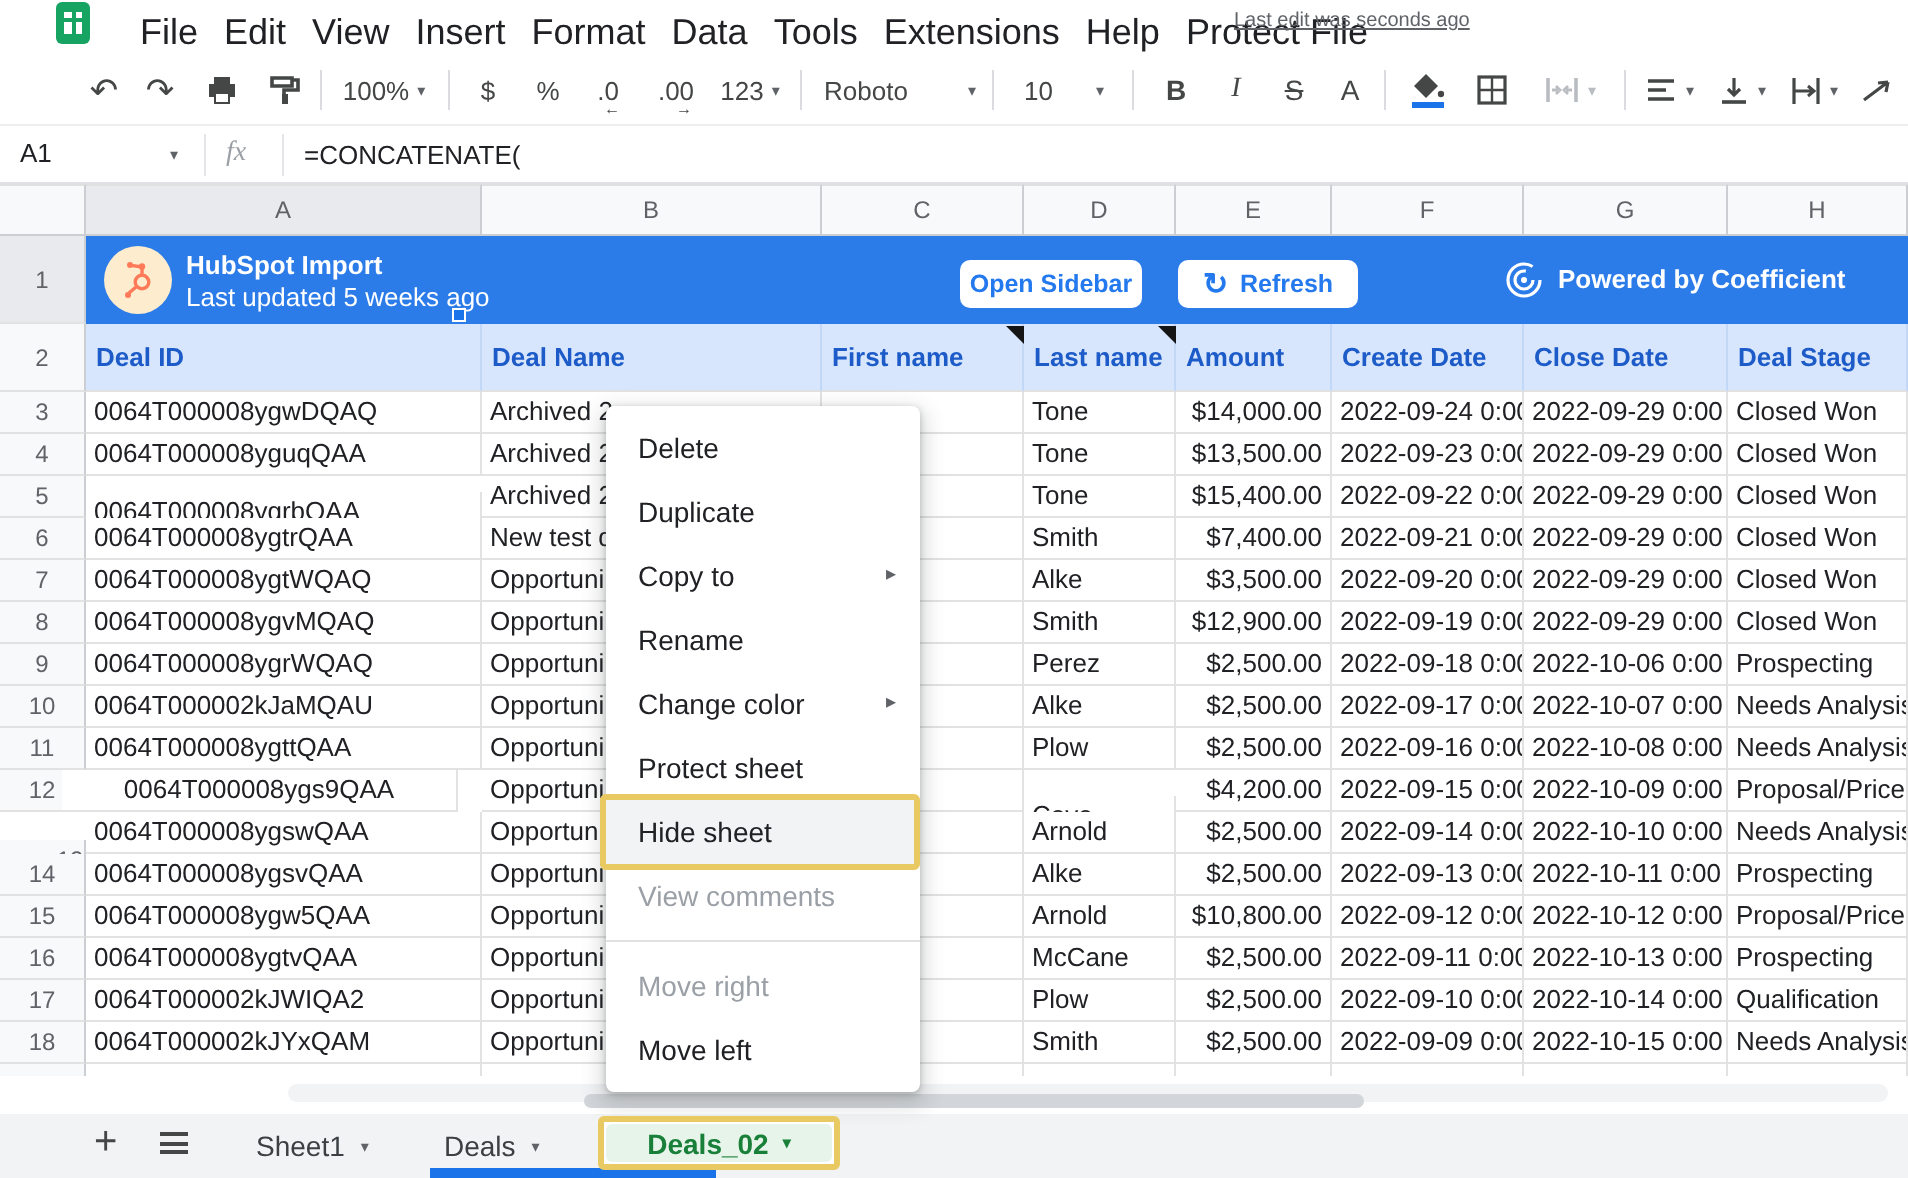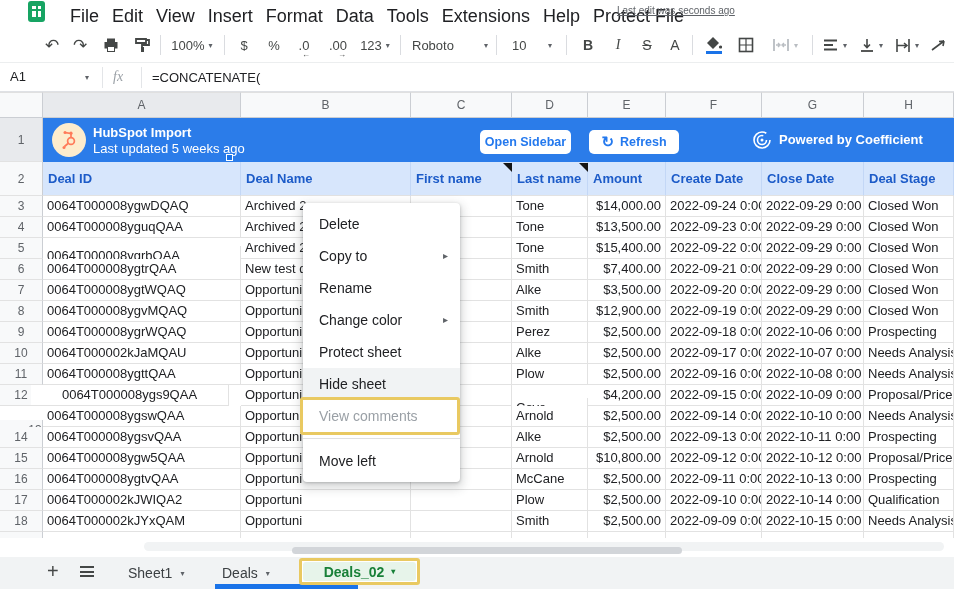--- a/index.html
+++ b/index.html
@@ -446,27 +446,29 @@
           </g>
           <circle cx="11" cy="11" r="1.5" fill="#fff"></circle>
         </svg>
     </span>
     <div class="powered">Powered by Coefficient</div>
   </div>
   <div class="fill-handle"></div>
 
   <div class="cmenu" id="cmenu">
       <div class="cm-item"><span>Delete</span></div>
+      <div class="cm-item"><span>Duplicate</span></div>
       <div class="cm-item"><span>Copy to</span><span class="cm-sub">▸</span></div>
       <div class="cm-item"><span>Rename</span></div>
       <div class="cm-item"><span>Change color</span><span class="cm-sub">▸</span></div>
       <div class="cm-item"><span>Protect sheet</span></div>
       <div class="cm-item hl"><span>Hide sheet</span></div>
       <div class="cm-item disabled"><span>View comments</span></div>
       <div class="cm-sep"></div>
+      <div class="cm-item disabled"><span>Move right</span></div>
       <div class="cm-item"><span>Move left</span></div>
     </div>
   <div class="hl-box"></div>
 
   <div class="scrollstrip">
     <div class="scrolltrack">
       <div class="scrollthumb"></div>
     </div>
   </div>
 

